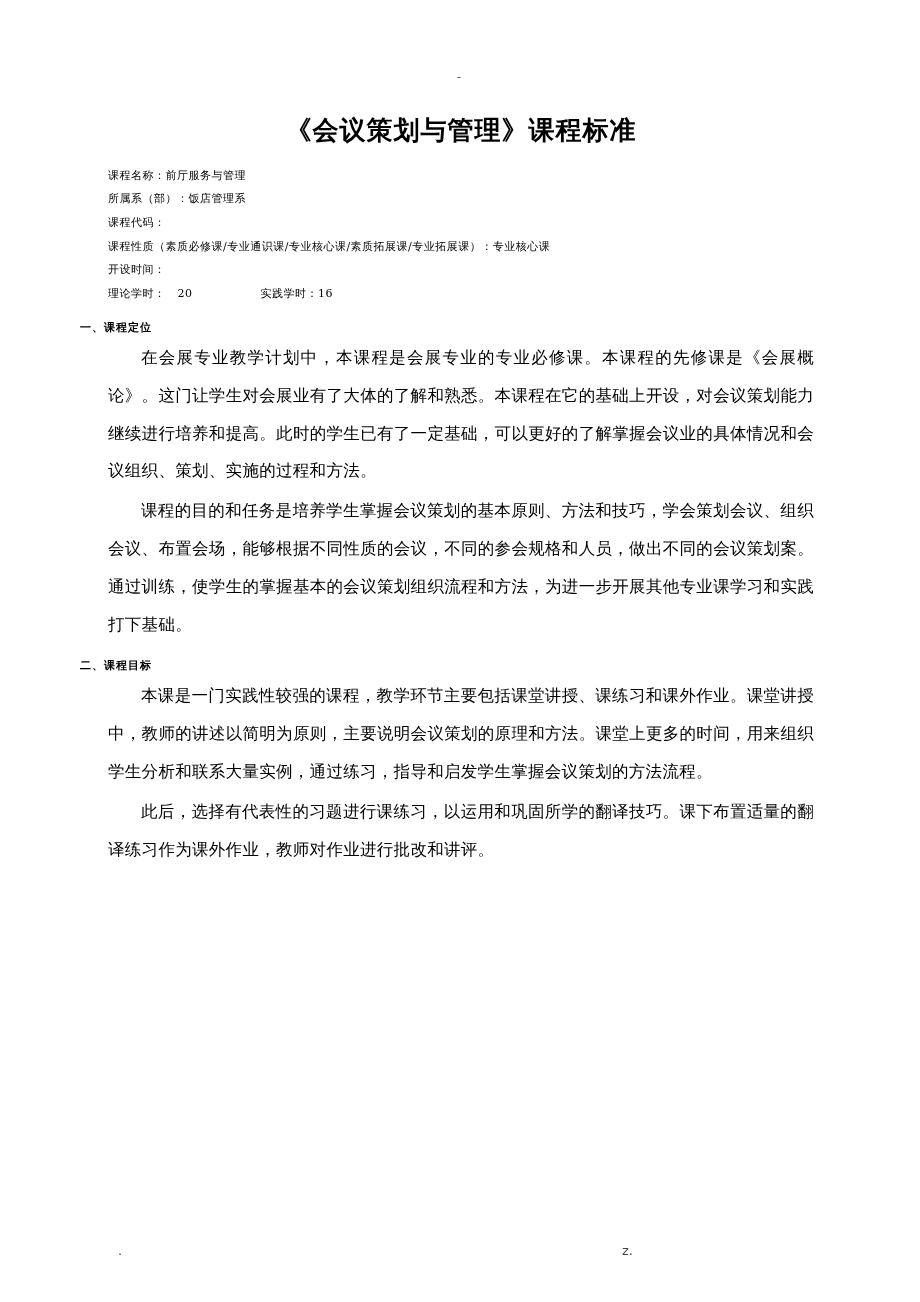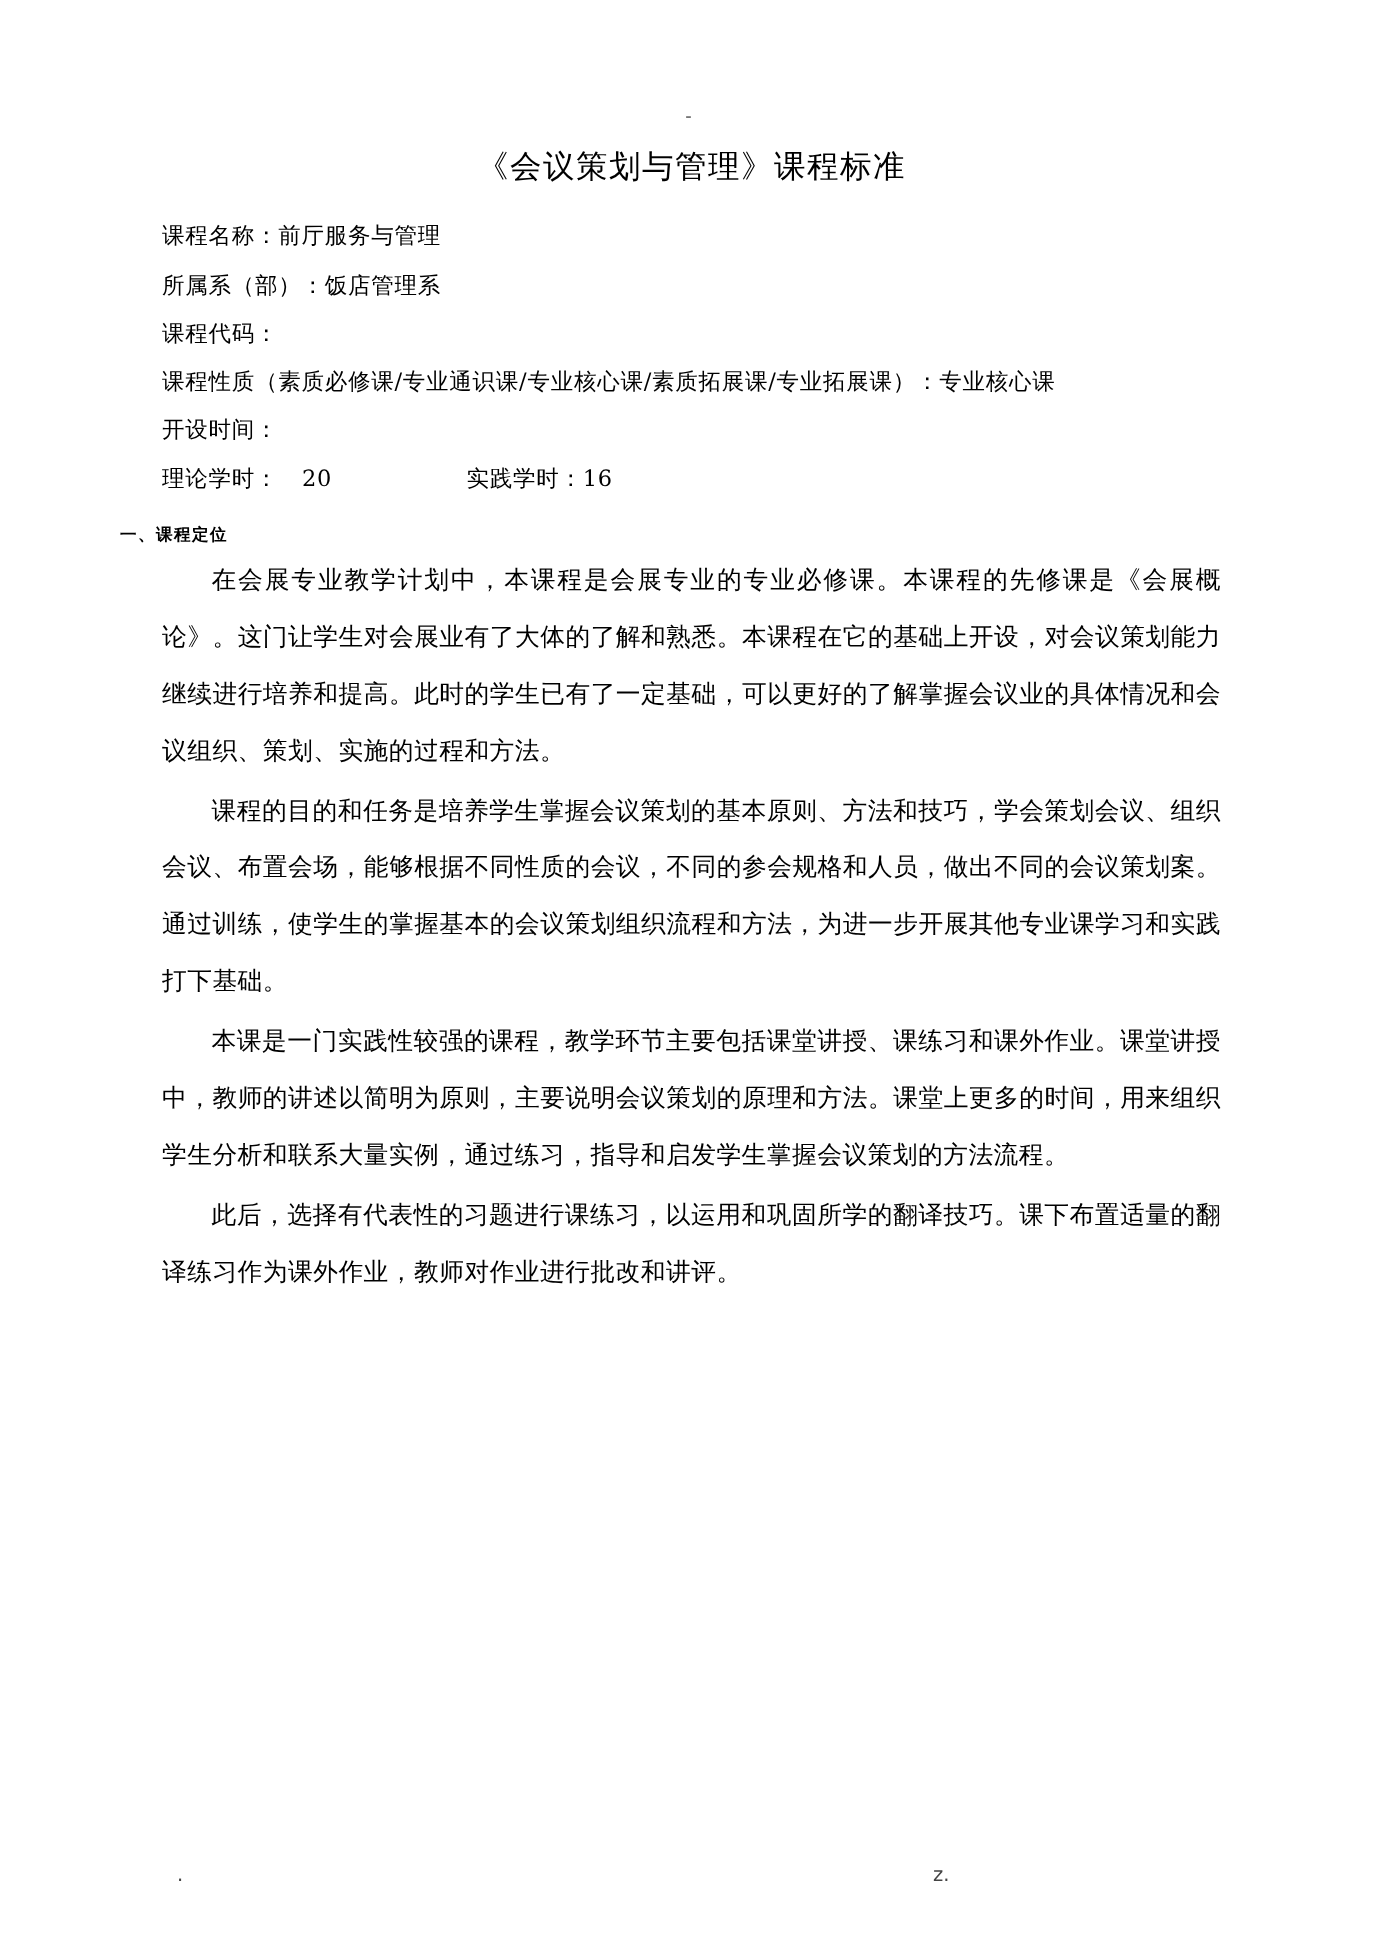--- a/index.html
+++ b/index.html
@@ -28,34 +28,34 @@
   }
   .content {
     position: absolute;
     left: 108px;
     top: 98px;
     width: 706px;
   }
   .doc-title {
     text-align: center;
     font-family: "DejaVu Serif", "Liberation Serif", serif;
-    font-weight: normal;
-    font-size: 21px;
+    font-weight: bold;
+    font-size: 26px;
     letter-spacing: 1px;
-    margin: 0 0 16px 0;
+    margin: 16px 0 16px 0;
     line-height: 1.3;
   }
   .meta-list {
     margin: 0;
     padding: 0;
     list-style: none;
   }
   .meta-item {
     font-family: "DejaVu Serif", "Liberation Serif", serif;
-    font-size: 15px;
+    font-size: 11px;
     line-height: 2.15;
     letter-spacing: 0.5px;
     white-space: pre;
   }
   .section-heading {
     font-family: "DejaVu Serif", "Liberation Serif", serif;
     font-weight: bold;
     font-size: 11px;
     letter-spacing: 1px;
     margin: 14px 0 4px -28px;
@@ -102,20 +102,21 @@
       <li class="meta-item">课程代码：</li>
       <li class="meta-item">课程性质（素质必修课/专业通识课/专业核心课/素质拓展课/专业拓展课）：专业核心课</li>
       <li class="meta-item">开设时间：</li>
       <li class="meta-item">理论学时：   20                 实践学时：16</li>
     </ul>
 
     <h2 class="section-heading">一、课程定位</h2>
     <p class="para">在会展专业教学计划中，本课程是会展专业的专业必修课。本课程的先修课是《会展概论》。这门让学生对会展业有了大体的了解和熟悉。本课程在它的基础上开设，对会议策划能力继续进行培养和提高。此时的学生已有了一定基础，可以更好的了解掌握会议业的具体情况和会议组织、策划、实施的过程和方法。</p>
     <p class="para">课程的目的和任务是培养学生掌握会议策划的基本原则、方法和技巧，学会策划会议、组织会议、布置会场，能够根据不同性质的会议，不同的参会规格和人员，做出不同的会议策划案。通过训练，使学生的掌握基本的会议策划组织流程和方法，为进一步开展其他专业课学习和实践打下基础。</p>
 
+    <h2 class="section-heading">二、课程目标</h2>
     <p class="para">本课是一门实践性较强的课程，教学环节主要包括课堂讲授、课练习和课外作业。课堂讲授中，教师的讲述以简明为原则，主要说明会议策划的原理和方法。课堂上更多的时间，用来组织学生分析和联系大量实例，通过练习，指导和启发学生掌握会议策划的方法流程。</p>
     <p class="para">此后，选择有代表性的习题进行课练习，以运用和巩固所学的翻译技巧。课下布置适量的翻译练习作为课外作业，教师对作业进行批改和讲评。</p>
 
   </div>
 
   <div class="footer-left">.</div>
   <div class="footer-right">z.</div>
 
 </div>
 

